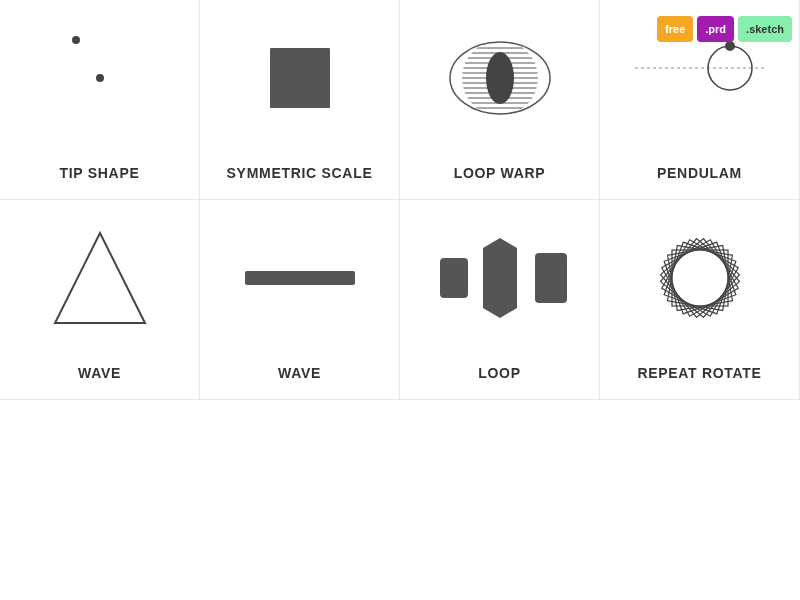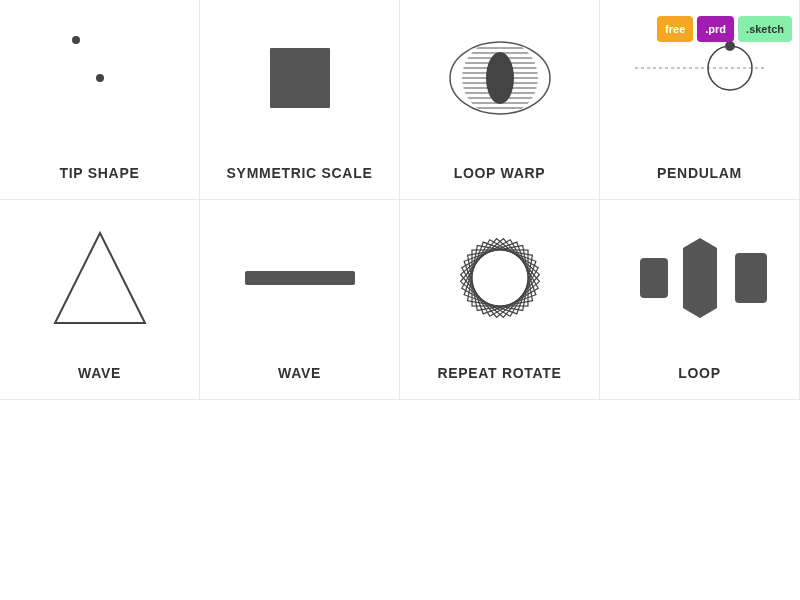--- a/index.html
+++ b/index.html
@@ -184,46 +184,46 @@
 
           <rect x="5" y="8" width="110" height="14" fill="#555" rx="2"></rect>
         </svg>
       </div>
       <span class="cell-label">WAVE</span>
     </div>
 
 
     <div class="cell">
       <div class="icon-area">
+        <svg width="130" height="100" viewBox="0 0 130 100">
+
+          <rect x="5" y="30" width="28" height="40" rx="4" fill="#555"></rect>
+
+          <polygon points="65,10 82,20 82,80 65,90 48,80 48,20" fill="#555"></polygon>
+
+          <rect x="100" y="25" width="32" height="50" rx="4" fill="#555"></rect>
+        </svg>
+      </div>
+      <span class="cell-label">LOOP</span>
+    </div>
+
+    <div class="cell">
+      <div class="icon-area">
         <svg width="110" height="110" viewBox="0 0 110 110">
 
           <g transform="translate(55,55)">
             <rect x="-28" y="-28" width="56" height="56" fill="none" stroke="#444" stroke-width="1.2" transform="rotate(0)"></rect>
             <rect x="-28" y="-28" width="56" height="56" fill="none" stroke="#444" stroke-width="1.2" transform="rotate(10)"></rect>
             <rect x="-28" y="-28" width="56" height="56" fill="none" stroke="#444" stroke-width="1.2" transform="rotate(20)"></rect>
             <rect x="-28" y="-28" width="56" height="56" fill="none" stroke="#444" stroke-width="1.2" transform="rotate(30)"></rect>
             <rect x="-28" y="-28" width="56" height="56" fill="none" stroke="#444" stroke-width="1.2" transform="rotate(40)"></rect>
             <rect x="-28" y="-28" width="56" height="56" fill="none" stroke="#444" stroke-width="1.2" transform="rotate(50)"></rect>
             <rect x="-28" y="-28" width="56" height="56" fill="none" stroke="#444" stroke-width="1.2" transform="rotate(60)"></rect>
             <rect x="-28" y="-28" width="56" height="56" fill="none" stroke="#444" stroke-width="1.2" transform="rotate(70)"></rect>
             <rect x="-28" y="-28" width="56" height="56" fill="none" stroke="#444" stroke-width="1.2" transform="rotate(80)"></rect>
           </g>
         </svg>
       </div>
       <span class="cell-label">REPEAT ROTATE</span>
     </div>
 
-    <div class="cell">
-      <div class="icon-area">
-        <svg width="130" height="100" viewBox="0 0 130 100">
-
-          <rect x="5" y="30" width="28" height="40" rx="4" fill="#555"></rect>
-
-          <polygon points="65,10 82,20 82,80 65,90 48,80 48,20" fill="#555"></polygon>
-
-          <rect x="100" y="25" width="32" height="50" rx="4" fill="#555"></rect>
-        </svg>
-      </div>
-      <span class="cell-label">LOOP</span>
-    </div>
-
   </div>
 </div>
 
 </body></html>

